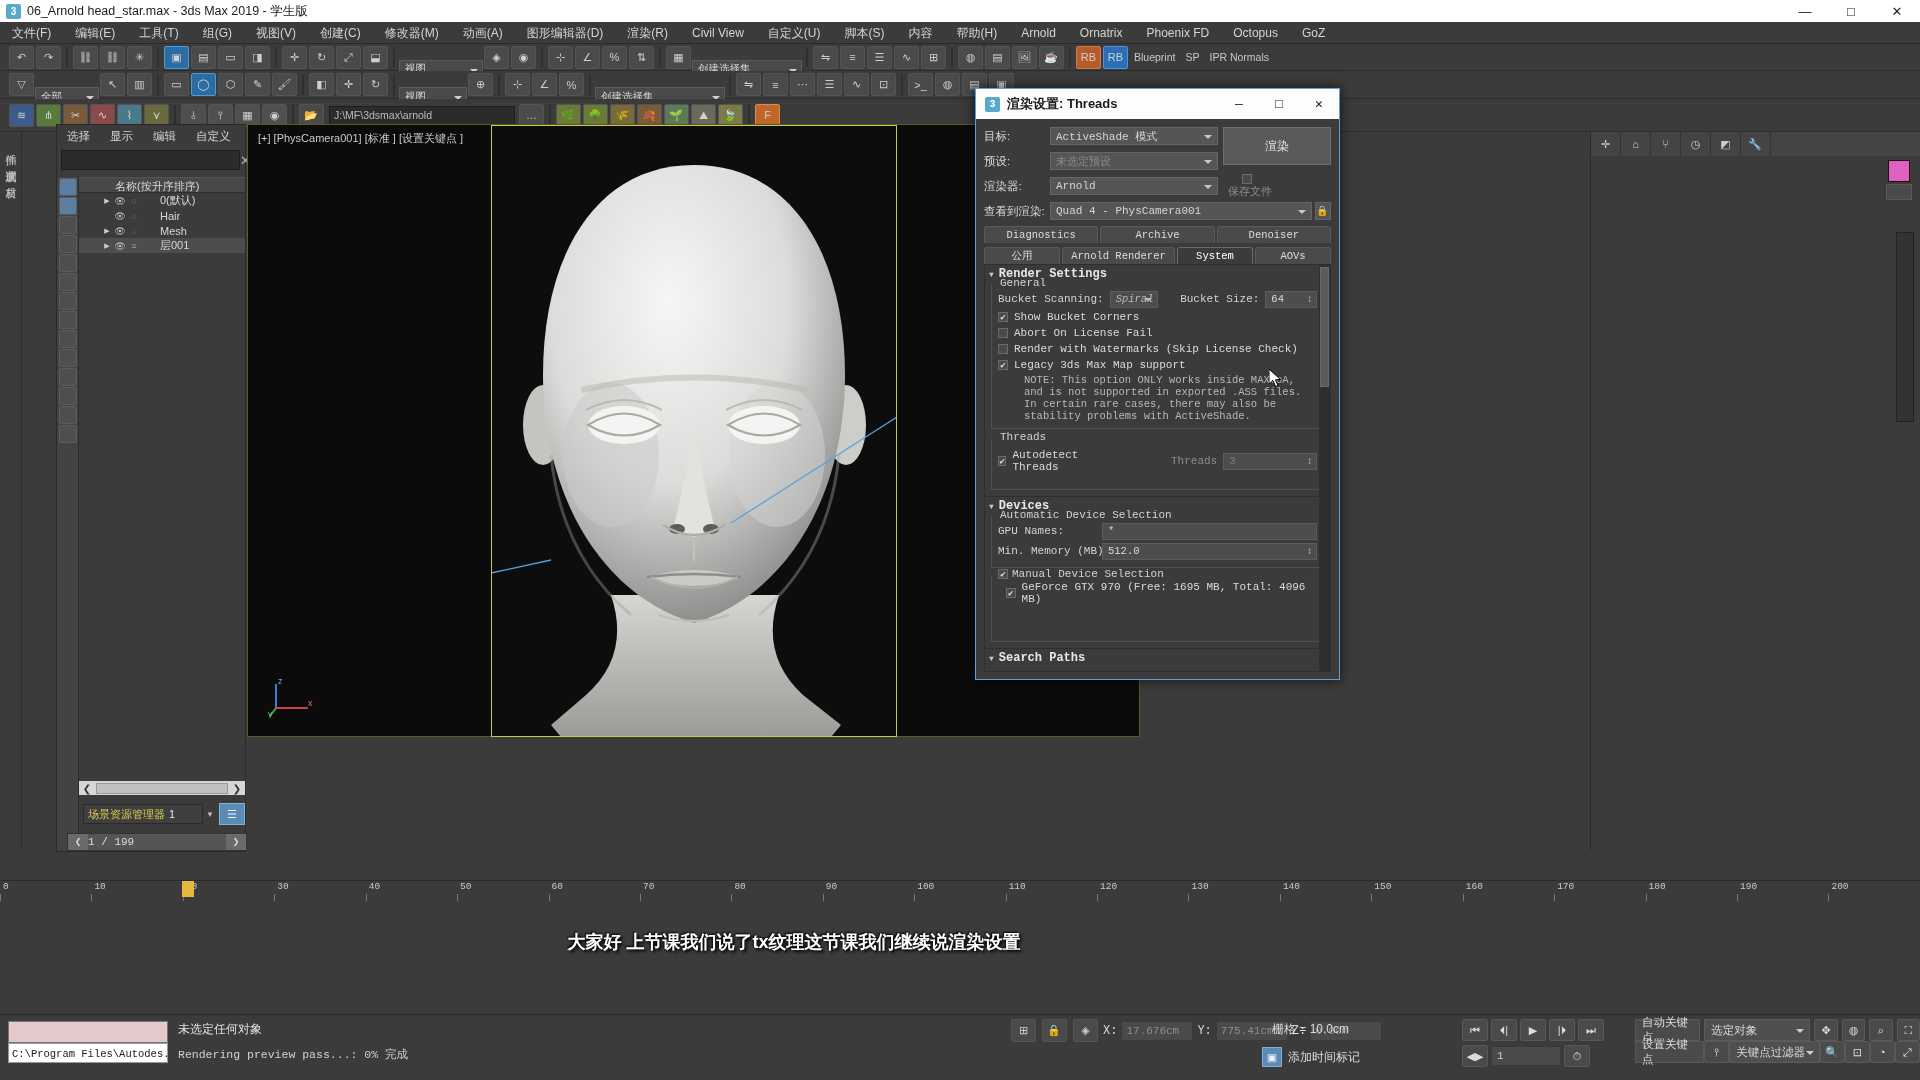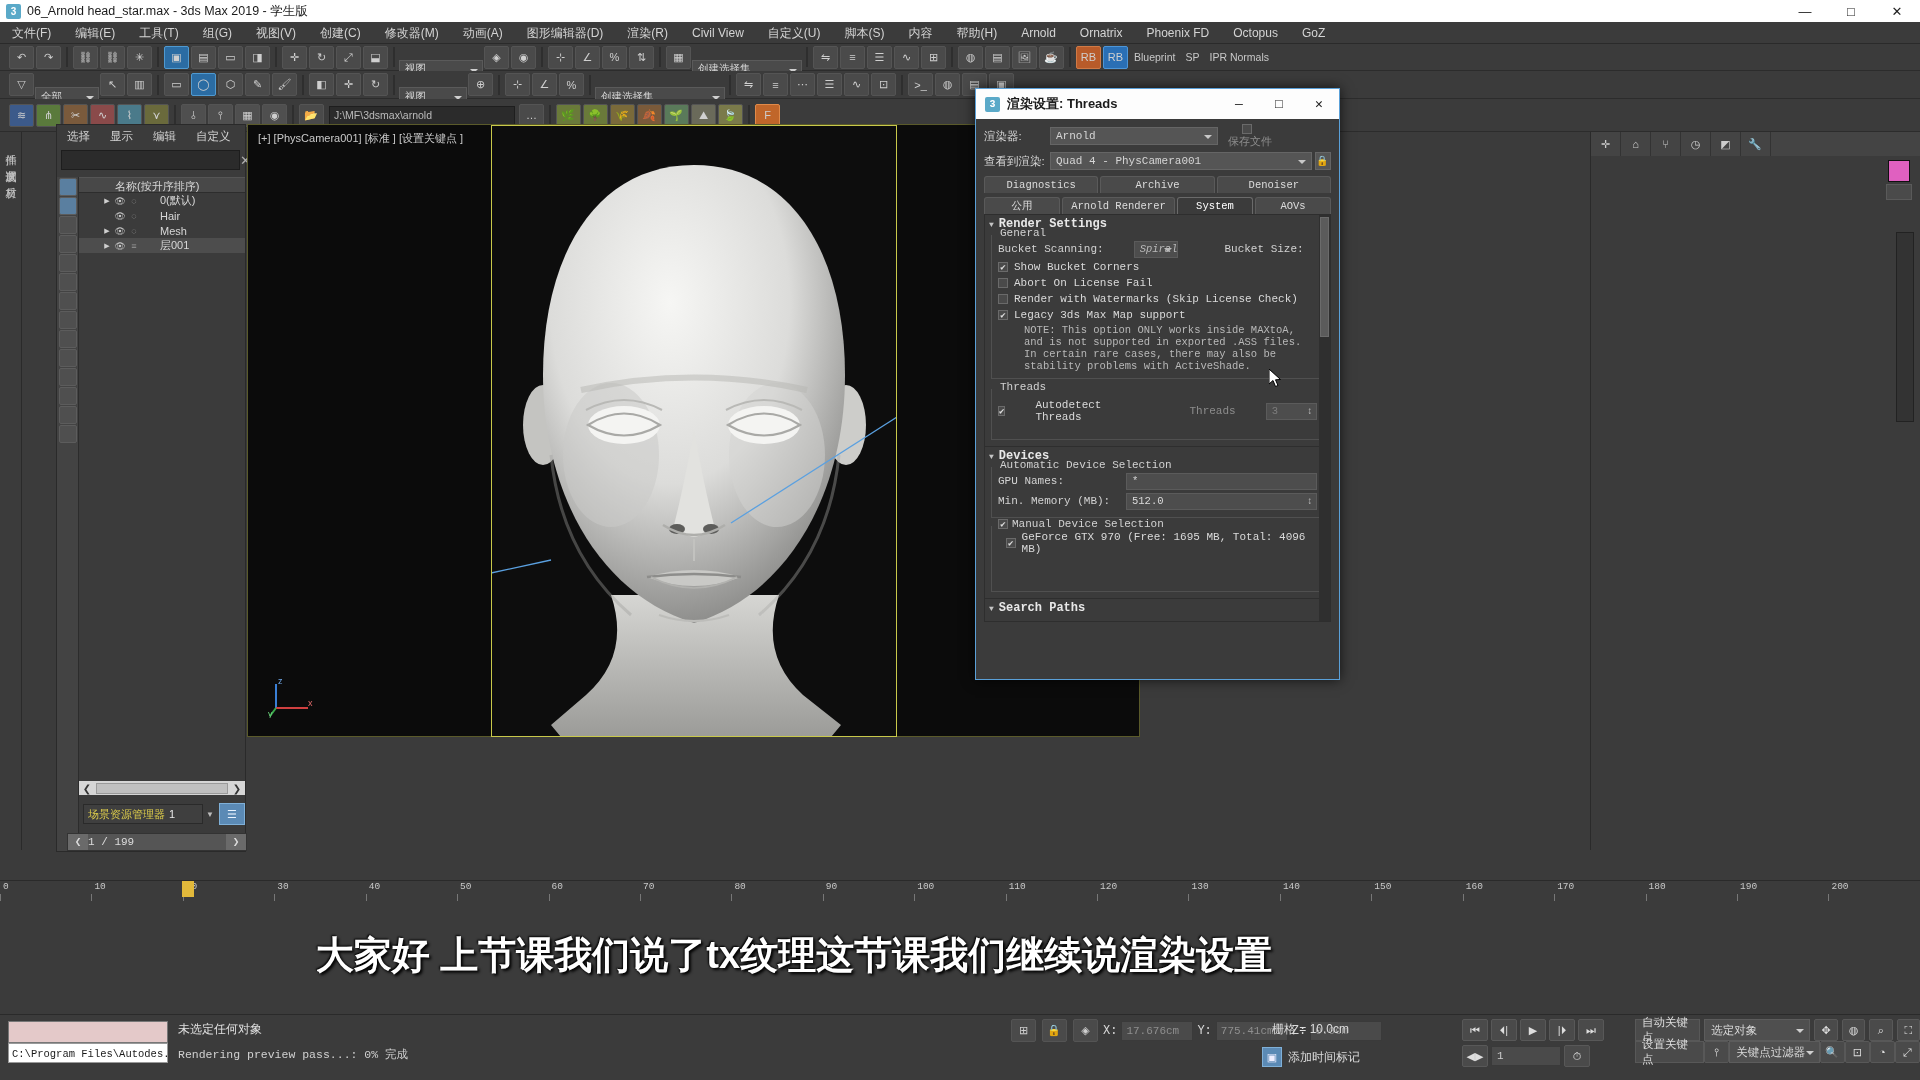--- a/index.html
+++ b/index.html
@@ -146,21 +146,21 @@
 
   
   .trackbar{position:absolute;left:0;top:880px;width:1920px;height:34px;background:#3b3b3b;border-top:1px solid #2a2a2a;}
   .ruler{position:absolute;left:0;top:0;width:1920px;height:20px;display:flex;align-items:flex-end;}
   .tick{flex:1;border-left:1px solid #777;height:7px;position:relative;}
   .tick .tl{position:absolute;top:-13px;left:2px;font-size:9.5px;color:#c9c9c9;font-family:"Liberation Mono",monospace;}
   .playhead{position:absolute;left:182px;top:0;width:12px;height:16px;background:#e2b93b;}
 
   
   .caption{position:absolute;left:0;top:930px;width:1588px;text-align:center;
-    font-size:38px;color:#ffffff;font-weight:bold;
+    font-size:18px;color:#ffffff;font-weight:bold;
     text-shadow:2px 2px 3px #000, -1px -1px 2px #000;}
 
   
   .statusbar{position:absolute;left:0;bottom:0;width:1920px;height:66px;background:#3b3b3b;border-top:1px solid #2a2a2a;}
   .sb-maxscript{position:absolute;left:8px;top:6px;width:160px;height:22px;background:#e4c9c9;border:1px solid #777;}
   .sb-path{position:absolute;left:8px;top:28px;width:160px;height:20px;background:#fff;border:1px solid #999;
     font-size:10.5px;color:#1a1a1a;font-family:"Liberation Mono",monospace;padding-left:3px;line-height:20px;overflow:hidden;white-space:nowrap;}
   .sb-sel{position:absolute;left:178px;top:6px;font-size:12px;color:#e0e0e0;}
   .sb-prog{position:absolute;left:178px;top:32px;font-size:11.5px;color:#d0d0d0;font-family:"Liberation Mono",monospace;}
   .sb-coords{position:absolute;left:1010px;top:4px;display:flex;align-items:center;gap:4px;}
@@ -219,21 +219,21 @@
     border-radius:3px 3px 0 0;}
   .rtab.active{background:#3b3b3b;border-color:#6a6a6a;color:#fff;}
 
   .panelarea{margin-top:0;height:408px;background:#3b3b3b;border:1px solid #2e2e2e;overflow:hidden;position:relative;}
   .rollup{border-bottom:1px solid #2e2e2e;}
   .roll-head{display:flex;align-items:center;height:18px;padding-left:4px;color:#e8e8e8;font-size:12px;font-weight:bold;}
   .roll-tri{font-size:8px;margin-right:5px;color:#c5c5c5;}
   .roll-grip{margin-left:auto;margin-right:6px;color:#7d7d7d;font-size:9px;letter-spacing:-1px;}
   .group{margin:2px 6px 6px 6px;border:1px solid #505050;border-top:none;padding:4px 6px 6px 6px;position:relative;}
   .group-lbl{position:absolute;top:-8px;left:4px;background:#3b3b3b;padding:0 4px;font-size:11px;color:#d2d2d2;}
-  .grow{display:flex;align-items:center;height:20px;gap:24px;}
+  .grow{display:flex;align-items:center;height:20px;}
   .glbl{font-size:11px;color:#d2d2d2;white-space:nowrap;}
   .gdd{height:17px;background:#4d4d4d;border:1px solid #5b5b5b;color:#b9b9b9;font-size:10.5px;
     padding-left:5px;display:flex;align-items:center;position:relative;font-style:italic;}
   .gdd:after{content:"";position:absolute;right:5px;top:6px;border-left:4px solid transparent;
     border-right:4px solid transparent;border-top:4px solid #b9b9b9;}
   .gspin{height:17px;background:#4d4d4d;border:1px solid #5b5b5b;color:#dcdcdc;font-size:10.5px;
     padding-left:5px;display:flex;align-items:center;position:relative;}
   .gspin:after{content:"\2195";position:absolute;right:3px;top:0;line-height:15px;font-size:10px;color:#bbb;}
   .gspin.dim{color:#7e7e7e;}
   .cbrow{display:flex;align-items:center;height:16px;}
@@ -710,20 +710,33 @@
       <div class="dlg-ic">3</div>
       <div class="dlg-t">渲染设置: Threads</div>
       <div class="dlg-ctrls">
         <div class="dlg-c">—</div>
         <div class="dlg-c">□</div>
         <div class="dlg-c x">✕</div>
       </div>
     </div>
 
     <div class="dlg-body">
+      <div style="display:flex;">
+        <div style="flex:1;">
+          <div class="frow">
+            <div class="flbl">目标:</div>
+            <div class="fdd" style="max-width:168px">ActiveShade 模式</div>
+          </div>
+          <div class="frow">
+            <div class="flbl">预设:</div>
+            <div class="fdd dim" style="max-width:168px">未选定预设</div>
+          </div>
+        </div>
+        <div class="renderbtn">渲染</div>
+      </div>
 
       <div class="frow">
         <div class="flbl">渲染器:</div>
         <div class="fdd" style="max-width:168px">Arnold</div>
         <div class="savefile">
           <div class="cb"></div>
           <span>保存文件</span>
         </div>
       </div>
 

